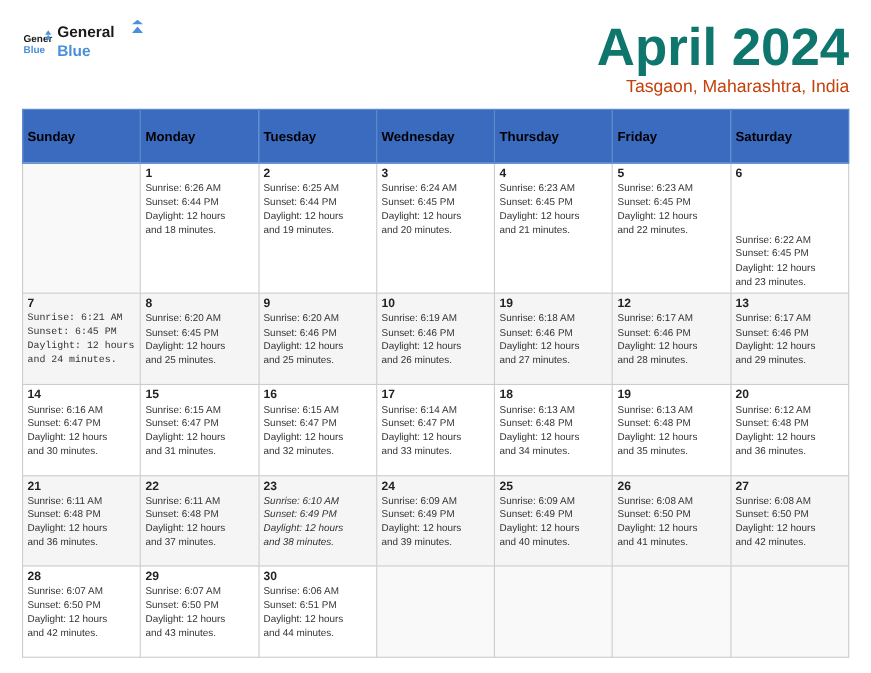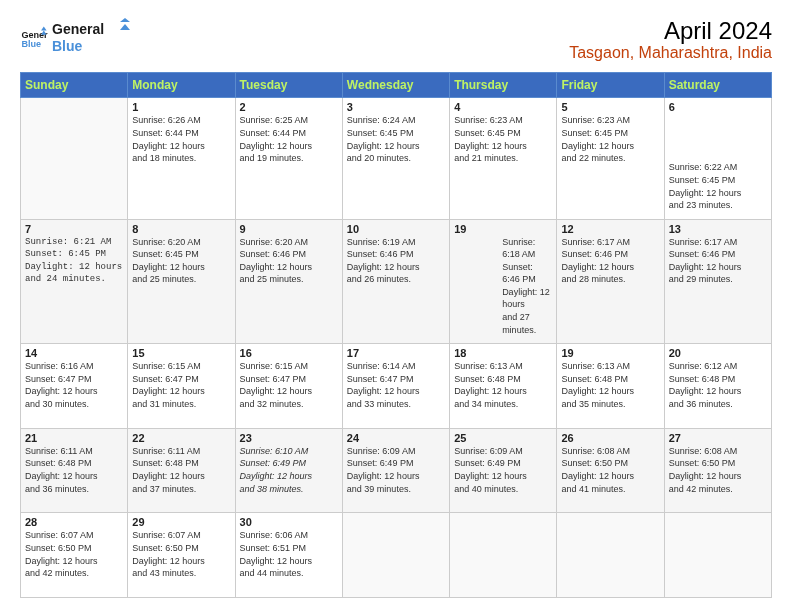--- a/index.html
+++ b/index.html
@@ -29,42 +29,42 @@
       gap: 4px;
     }
     .logo-icon {
       width: 28px;
       height: 28px;
     }
     .title-block {
       text-align: right;
     }
     .main-title {
-      font-size: 24px;
-      font-weight: normal;
-      color: #000000;
+      font-size: 48px;
+      font-weight: bold;
+      color: #0f766e;
       line-height: 1.1;
     }
     .subtitle {
       font-size: 16px;
       color: #c2410c;
     }
     .calendar {
       flex: 1;
       border: 1px solid #ccc;
       border-collapse: collapse;
       width: 100%;
       table-layout: fixed;
     }
     .calendar th {
       background: #3a6bbf;
-      color: #bef264;
+      color: #000000;
       font-size: 12px;
       font-weight: bold;
-      padding: 5px 4px;
+      padding: 17px 4px;
       text-align: left;
       border: 1px solid #5a8bcf;
     }
     .calendar td {
       border: 1px solid #ccc;
       vertical-align: top;
       padding: 3px 4px;
       font-size: 9.5px;
       color: #222;
       height: 82px;
@@ -196,21 +196,21 @@
           </td>
           <td>
             <span class="day-num">10</span>
             <div class="day-info" style="white-space: pre-line;">Sunrise: 6:19 AM
 Sunset: 6:46 PM
 Daylight: 12 hours
 and 26 minutes.</div>
           </td>
           <td>
             <span class="day-num">19</span>
-            <div class="day-info" style="white-space: pre-line; margin-left: 48px;">Sunrise: 6:18 AM
+            <div class="day-info" style="white-space: pre-line;">Sunrise: 6:18 AM
 Sunset: 6:46 PM
 Daylight: 12 hours
 and 27 minutes.</div>
           </td>
           <td>
             <span class="day-num">12</span>
             <div class="day-info" style="white-space: pre-line;">Sunrise: 6:17 AM
 Sunset: 6:46 PM
 Daylight: 12 hours
 and 28 minutes.</div>

